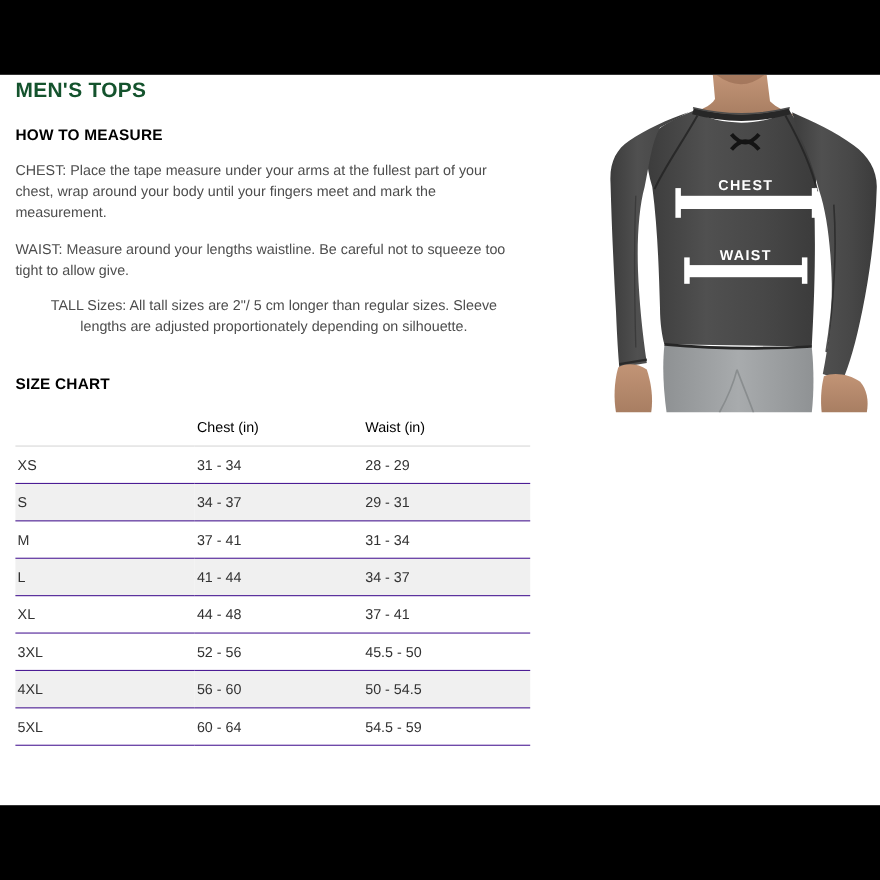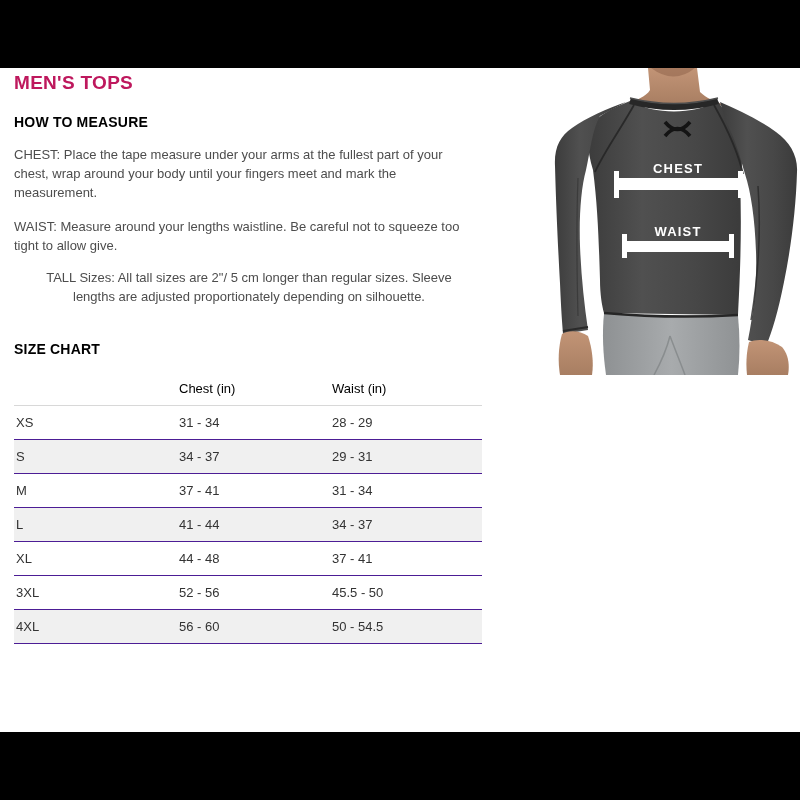--- a/index.html
+++ b/index.html
@@ -3,21 +3,21 @@
 <meta charset="utf-8">
 <style>
   html,body{margin:0;padding:0;background:#fff;}
   body{width:800px;height:800px;position:relative;overflow:hidden;
        font-family:"Liberation Sans",sans-serif;}
   .letterbox{position:absolute;left:0;width:800px;background:#000;}
   #bar-top{top:0;height:68px;}
   #bar-bottom{top:732px;height:68px;}
 
   .page-title{position:absolute;left:14px;top:72px;font-size:19px;font-weight:bold;
-              color:#be185d;letter-spacing:.3px;}
+              color:#14532d;letter-spacing:.3px;}
   .section-heading{position:absolute;left:14px;font-size:14px;font-weight:bold;
                    color:#000;letter-spacing:.2px;text-align:right;}
   #howto-heading{top:114px;}
   #sizechart-heading{top:341px;}
   .para{position:absolute;left:14px;width:470px;font-size:13px;line-height:19px;
         color:#4d4d4d;white-space:pre-line;}
   #p-chest{top:145px;}
   #p-waist{top:217px;}
   #p-tall{top:268px;}
 
@@ -96,20 +96,25 @@
       <tr>
         <td>3XL</td>
         <td>52 - 56</td>
         <td>45.5 - 50</td>
       </tr>
       <tr class="alt">
         <td>4XL</td>
         <td>56 - 60</td>
         <td>50 - 54.5</td>
       </tr>
+      <tr>
+        <td>5XL</td>
+        <td>60 - 64</td>
+        <td>54.5 - 59</td>
+      </tr>
     </tbody>
 </table>
 
 <div class="figure-wrap">
   <svg viewBox="0 0 252 307" width="252" height="307">
     <defs>
       <linearGradient id="shirtG" x1="0" y1="0" x2="1" y2="0">
         <stop offset="0" stop-color="#3c3c3c"></stop>
         <stop offset="0.35" stop-color="#505050"></stop>
         <stop offset="0.7" stop-color="#474747"></stop>

